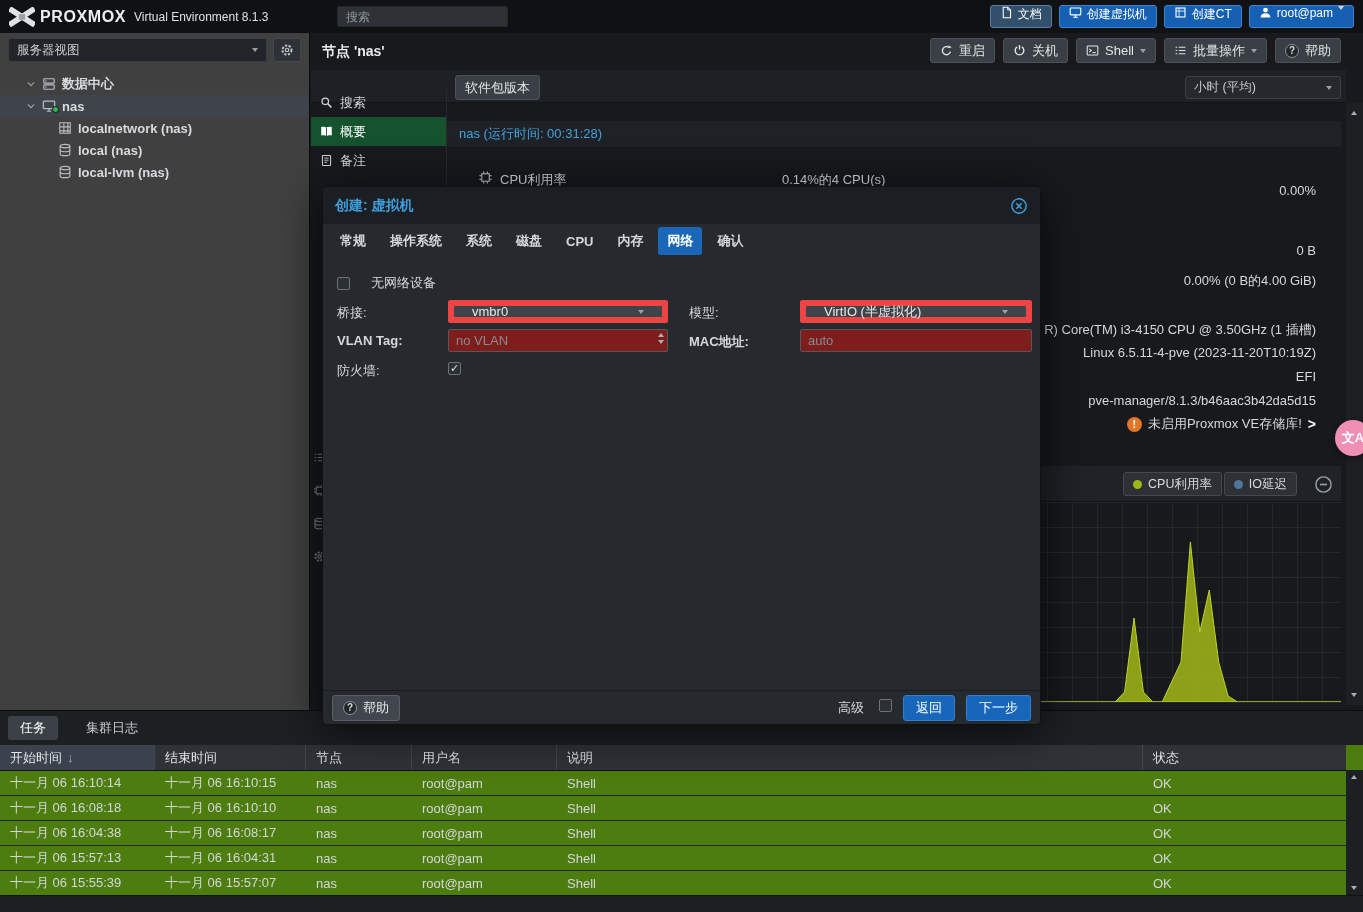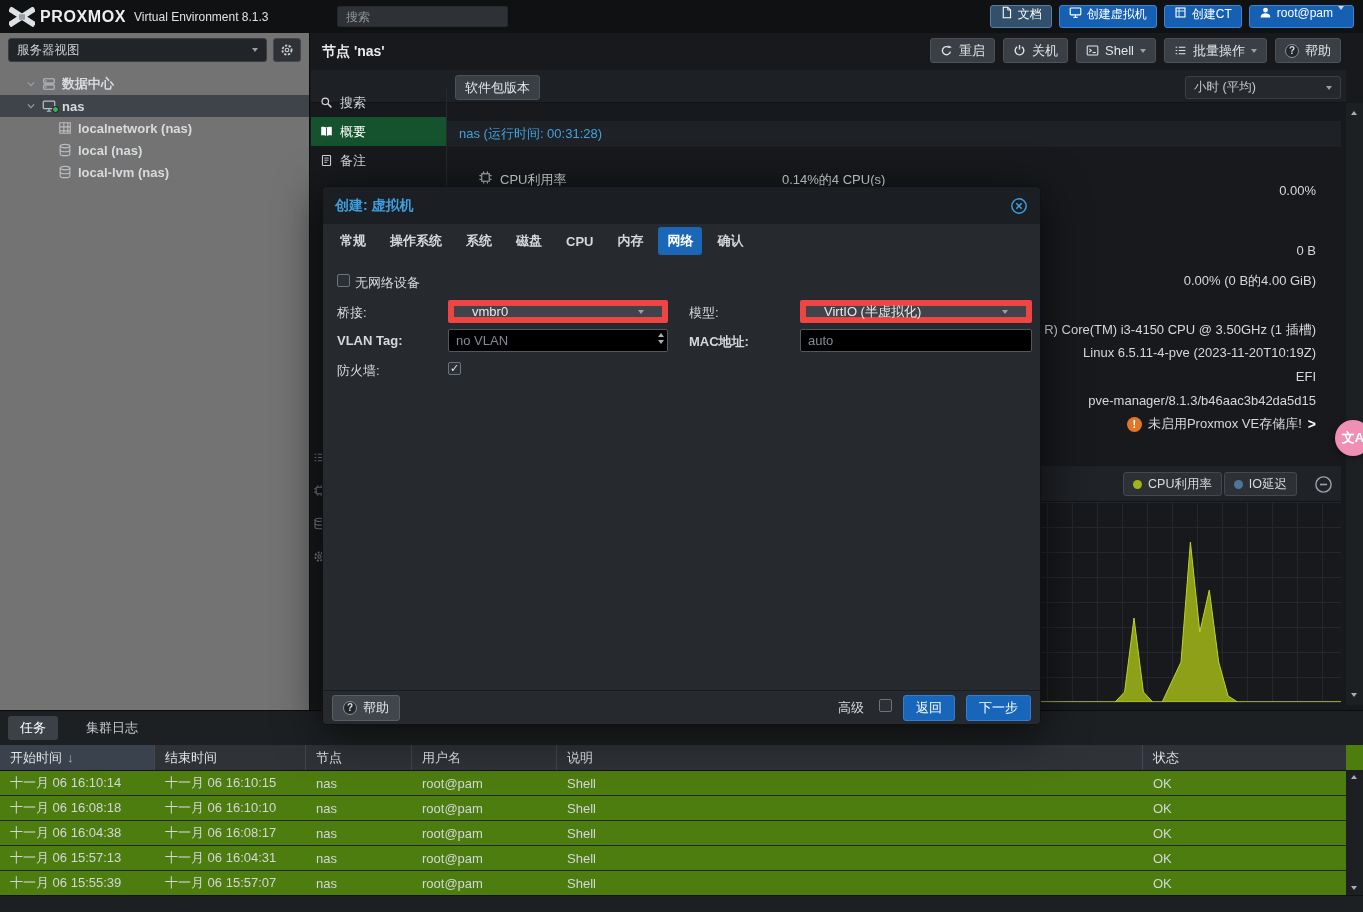--- a/index.html
+++ b/index.html
@@ -16,21 +16,21 @@
   .hdr-search::placeholder{color:#8d939a}
   .hdr-right{position:absolute;right:9px;top:5px;display:flex;gap:7px;align-items:center}
   .hbtn{height:23px;display:flex;align-items:flex-start;gap:5px;padding:0 9px;border-radius:3px;font-size:12px;color:#fff;cursor:pointer;white-space:nowrap}
   .hbtn.gray{background:#32506c;border:1px solid #587ea3}
   .hbtn.blue{background:#1660b4;border:1px solid #3c83d2}
   .car-d{width:0;height:0;border-left:3.5px solid transparent;border-right:3.5px solid transparent;border-top:4.5px solid #cfd4d8}
   .car-d.dim{border-top-color:#9aa0a6}
   .car-u{width:0;height:0;border-left:3px solid transparent;border-right:3px solid transparent;border-bottom:4px solid #aab0b6}
   .car-dn{width:0;height:0;border-left:3px solid transparent;border-right:3px solid transparent;border-top:4px solid #aab0b6}
   
-  .sidebar{position:absolute;left:0;top:33px;width:310px;height:677px;background:#737373;border-right:1px solid #0b0c0d}
+  .sidebar{position:absolute;left:0;top:33px;width:310px;height:677px;background:#404040;border-right:1px solid #0b0c0d}
   .sb-top{display:flex;gap:6px;padding:5px 8px;align-items:center}
   .sb-select{flex:1;height:24px;background:#212428;border:1px solid #3a3e43;border-radius:3px;display:flex;align-items:center;justify-content:space-between;padding:0 8px;color:#c9cdd1;font-size:12.5px;cursor:pointer}
   .sb-gear{width:28px;height:24px;background:#2e3236;border:1px solid #44484e;border-radius:3px;display:flex;align-items:center;justify-content:center;color:#c3c8cc;cursor:pointer}
   .tree{margin-top:6px}
   .trow{height:22px;display:flex;align-items:center;gap:6px;color:#d8dbde;font-weight:600;cursor:pointer;white-space:nowrap}
   .trow.sel{background:#3f444a}
   .tchev{color:#9aa0a6}
   .ticon{color:#b9bfc5}
   .icw{position:relative;display:flex}
   .gdot{position:absolute;right:-3px;bottom:0;width:7px;height:7px;border-radius:50%;background:#35b558;border:1px solid #17191c}
@@ -85,24 +85,24 @@
   .dlg-hd{height:37px;background:#1b1e22;display:flex;align-items:center;padding:0 12px}
   .dlg-title{color:#3f9edd;font-size:14px;font-weight:600}
   .dlg-close{margin-left:auto;color:#3f9edd;cursor:pointer;display:flex}
   .dlg-tabs{height:34px;display:flex;align-items:center;gap:6px;padding:0 8px}
   .dtab{padding:5px 9px;color:#d5d8db;font-weight:600;font-size:13px;border-radius:3px;cursor:pointer;white-space:nowrap}
   .dtab.active{background:#1a67b8;color:#fff}
   .dlg-body{position:relative;height:434px}
   .dlb{position:absolute;color:#d6d9dc;white-space:nowrap}
   .cb{width:13px;height:13px;background:#2c3034;border:1px solid #6d737a;border-radius:2px;display:flex;align-items:center;justify-content:center;color:#e4e6e8;font-size:11px;cursor:pointer;flex:none}
   .cb.checked::after{content:"\2713"}
-  .cbrow{position:absolute;display:flex;gap:5px;cursor:pointer}
+  .cbrow{position:absolute;display:flex;align-items:center;gap:21px;cursor:pointer}
   .fld{position:absolute;height:23px;background:#3f444a;border:6px solid #ef4444;border-radius:2px;display:flex;align-items:center;padding:0 18px;color:#e8eaec;font-size:13px;cursor:pointer}
   .fld .val{flex:1;overflow:hidden;white-space:nowrap}
-  .fin{position:absolute;height:23px;background:#000000;border:1px solid #54585e;border-radius:2px;color:#e8eaec;font-size:13px;padding:0 22px 0 7px;outline:none;width:100%}
+  .fin{position:absolute;height:23px;background:#7f1d1d;border:1px solid #54585e;border-radius:2px;color:#e8eaec;font-size:13px;padding:0 22px 0 7px;outline:none;width:100%}
   .fin::placeholder{color:#858b92}
   .finwrap{position:absolute}
   .spin{position:absolute;right:4px;top:4px;display:flex;flex-direction:column;gap:3px;cursor:pointer}
   .dlg-ft{position:absolute;left:0;bottom:0;width:100%;height:34px;background:#26292d;border-top:1px solid #1a1d20;display:flex;align-items:center;padding:0 9px;gap:11px}
   .gbtn{height:26px;display:flex;align-items:center;gap:6px;padding:0 10px;background:#41464c;border:1px solid #5a5f66;border-radius:3px;color:#e3e5e7;cursor:pointer}
   .bbtn{height:26px;display:flex;align-items:center;padding:0 12px;background:#1866ba;border:1px solid #2f7fd4;border-radius:3px;color:#fff;cursor:pointer}
   .qicon{width:14px;height:14px;border-radius:50%;background:#24272a;border:1px solid #8a9097;color:#d8dadd;font-size:10px;font-weight:700;display:flex;align-items:center;justify-content:center;flex:none}
   .qicon::after{content:"?"}
   .advrow{margin-left:auto;display:flex;align-items:flex-start;gap:15px}
   

